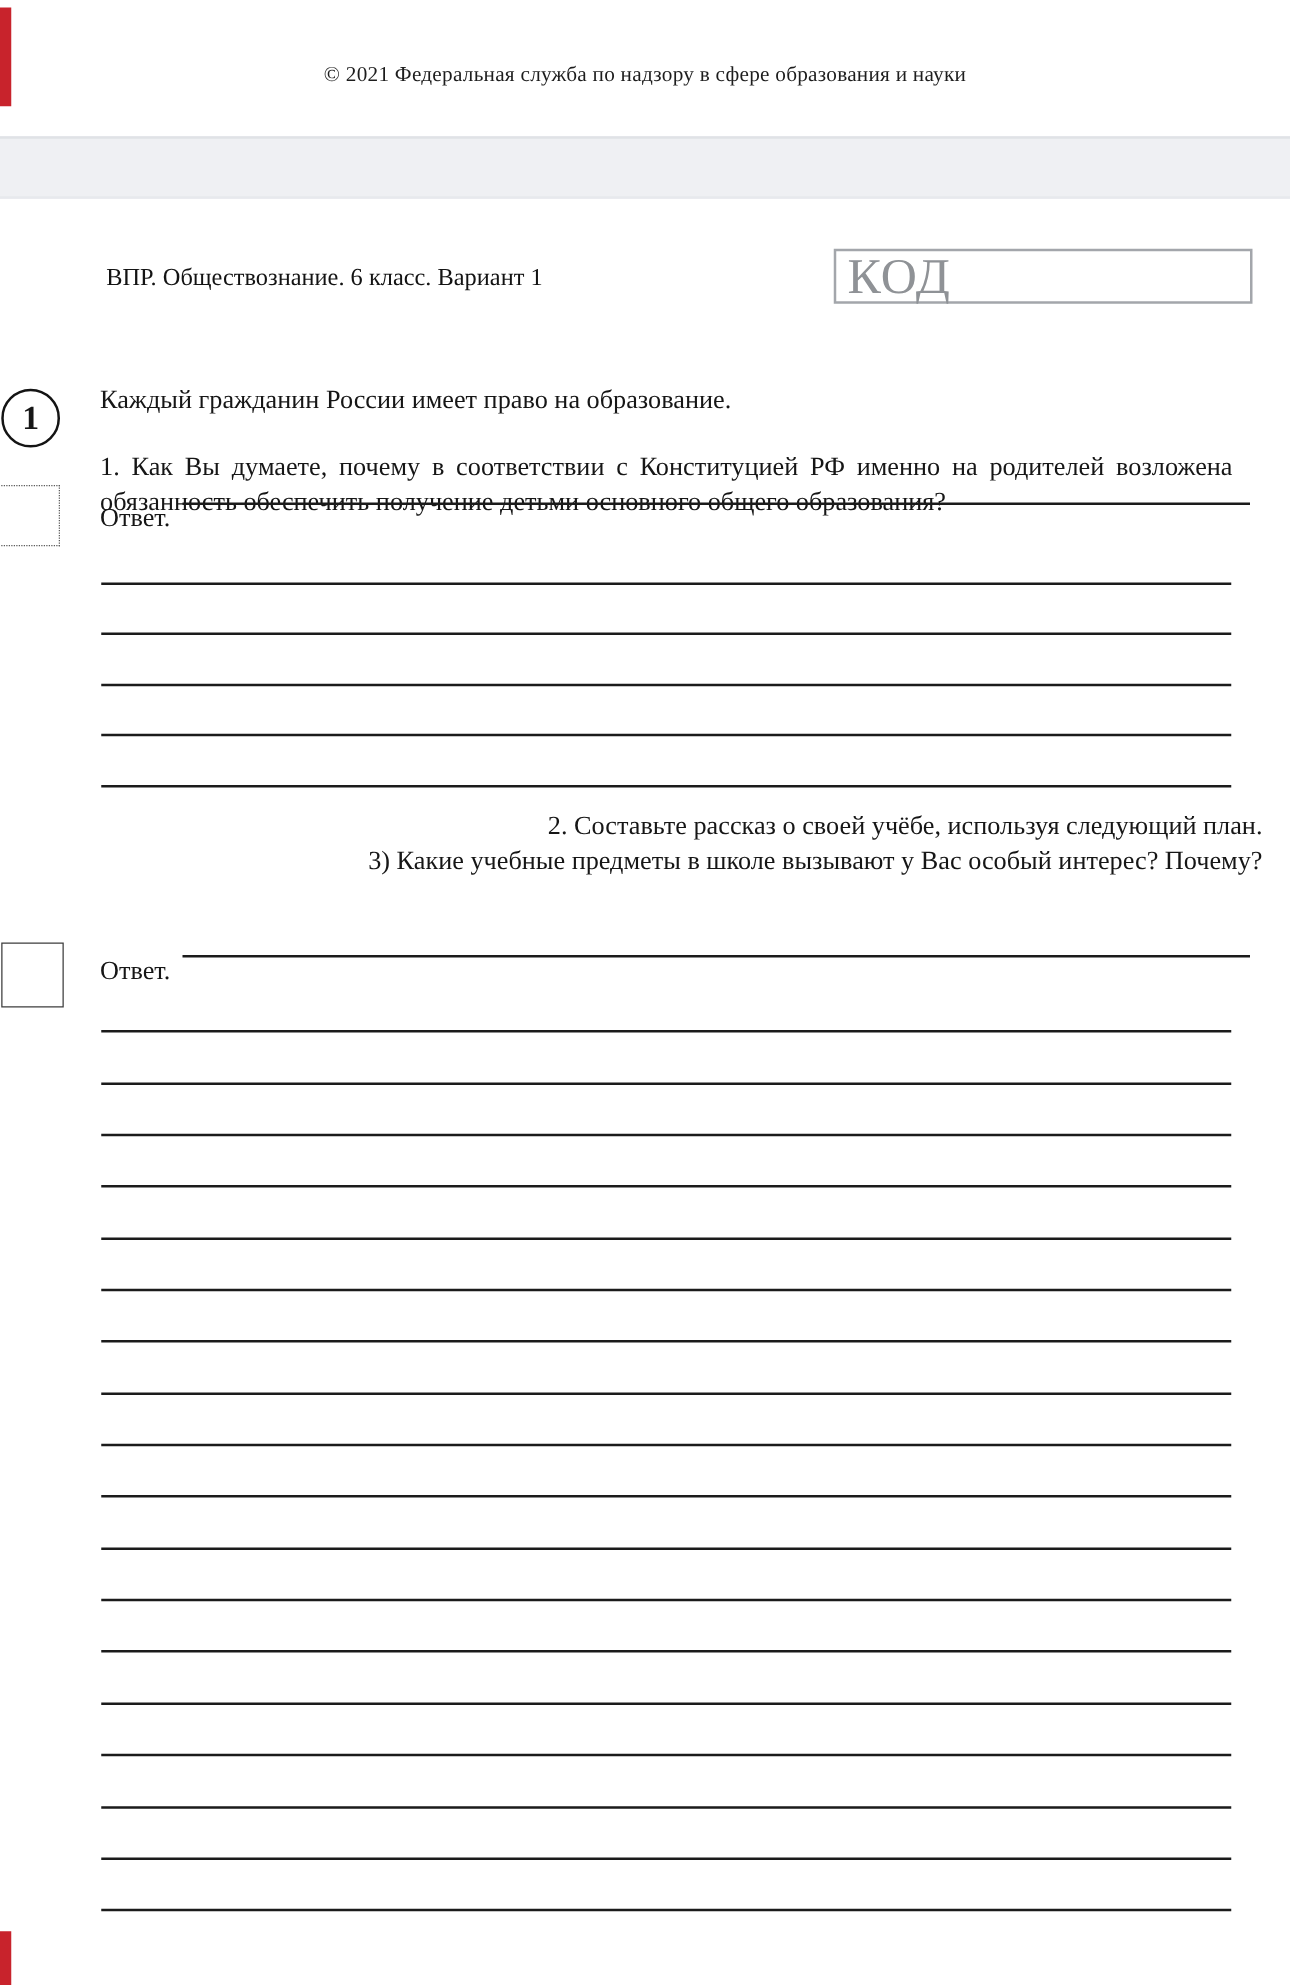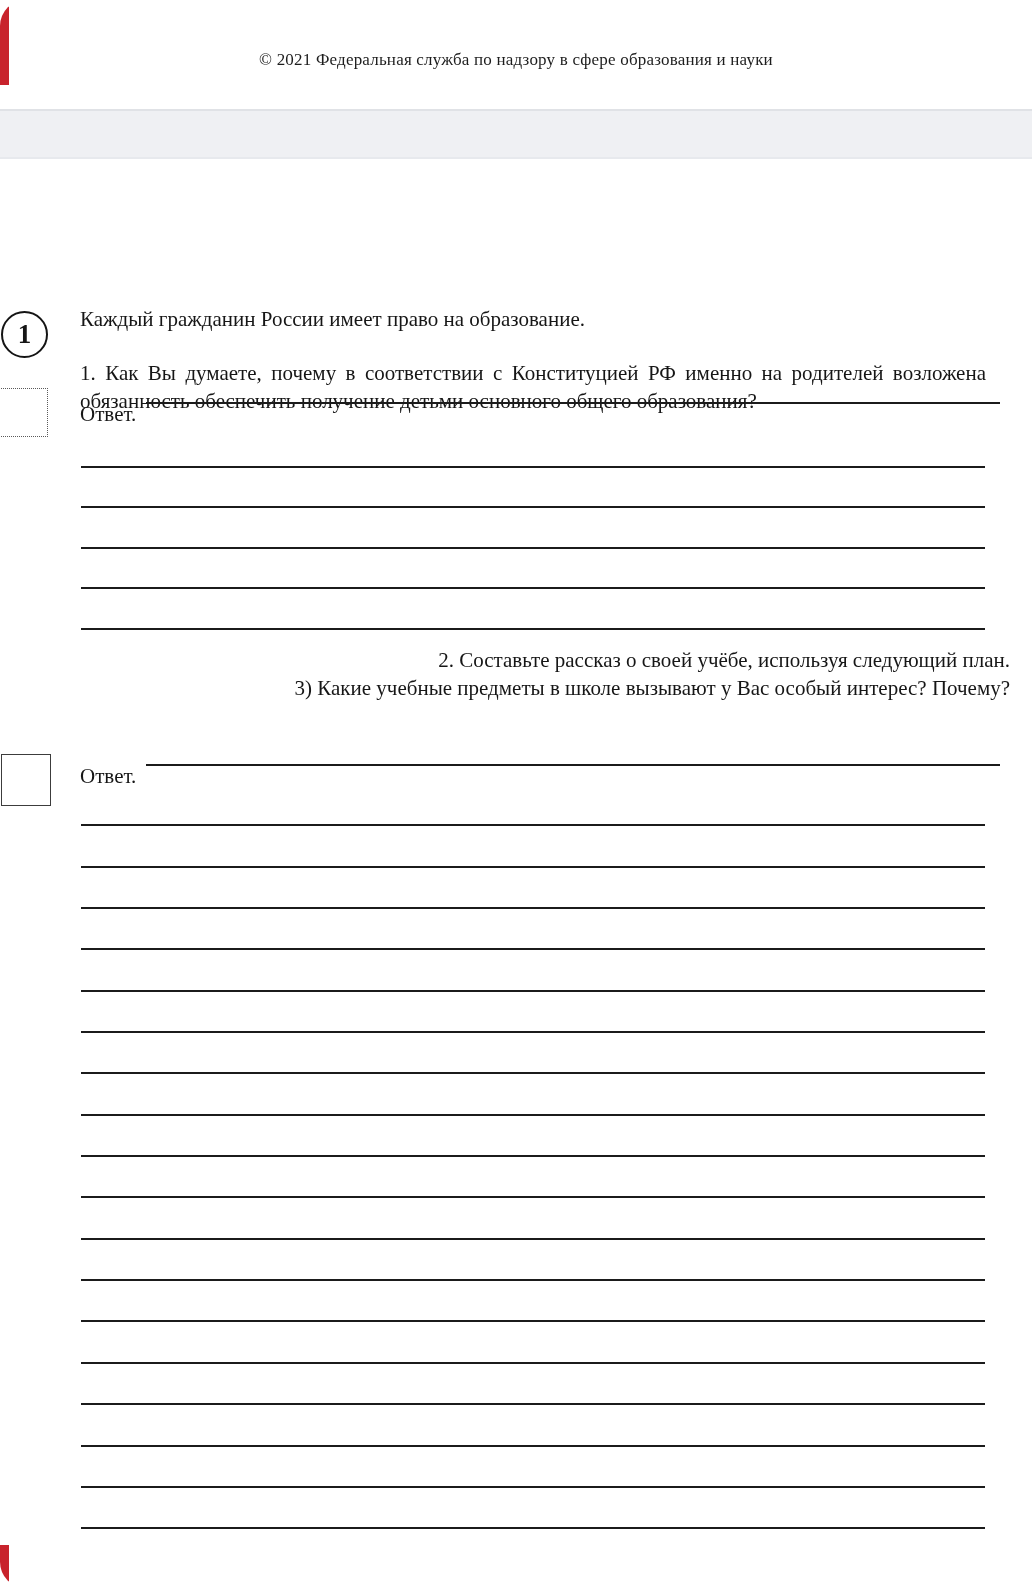--- a/index.html
+++ b/index.html
@@ -3,21 +3,20 @@
 <meta charset="utf-8">
 <style>
   html,body{margin:0;padding:0;background:#ffffff;}
   .page{
     position:relative;
     width:1032px;height:1588px;
     background:#ffffff;
     font-family:"Liberation Serif", serif;
     color:#161616;
     overflow:hidden;
-    border-radius:26px;
   }
   
   .edge-mark{position:absolute;left:0;width:9px;}
   .edge-mark.top{top:6px;height:79px;}
   .edge-mark.bottom{top:1545px;height:43px;}
   
   .copyright{
     position:absolute;top:50px;left:0;width:100%;
     text-align:center;font-size:17px;letter-spacing:.2px;color:#1d1d1d;
   }
@@ -96,21 +95,25 @@
 
 <div class="page">
 
   <div class="edge-mark top" style="background: rgb(200, 35, 44);"></div>
   <div class="edge-mark bottom" style="background: rgb(200, 35, 44);"></div>
 
   <div class="copyright">© 2021 Федеральная служба по надзору в сфере образования и науки</div>
 
   <div class="band" style="background: rgb(239, 240, 243);"></div>
 
+  <div class="exam-header">ВПР. Обществознание. 6 класс. Вариант 1</div>
 
+  <div class="code-box" style="border-color: rgb(163, 166, 171);">
+    <div class="code-label" style="color: rgb(143, 146, 150);">КОД</div>
+  </div>
 
   <div class="task-circle">
     <span>1</span>
   </div>
 
   <div class="score-box-dotted"></div>
   <div class="score-box-solid"></div>
 
   <div class="intro-text">Каждый гражданин России имеет право на образование.</div>
 

